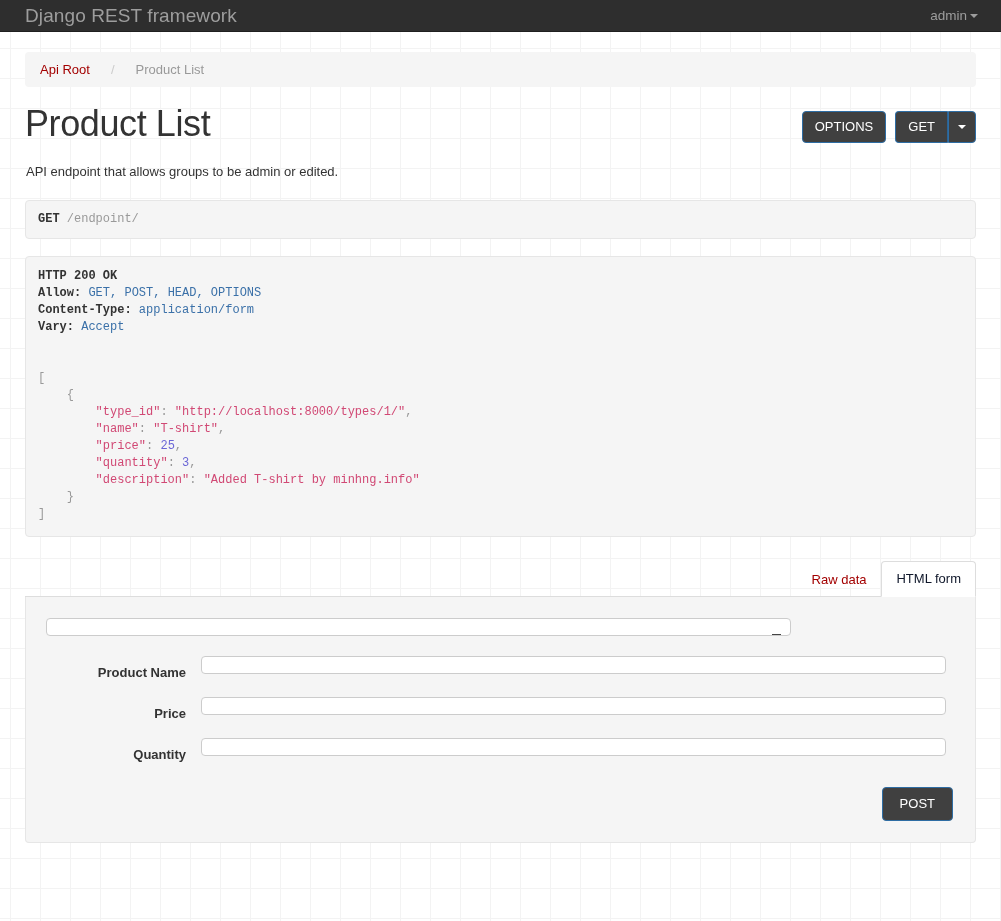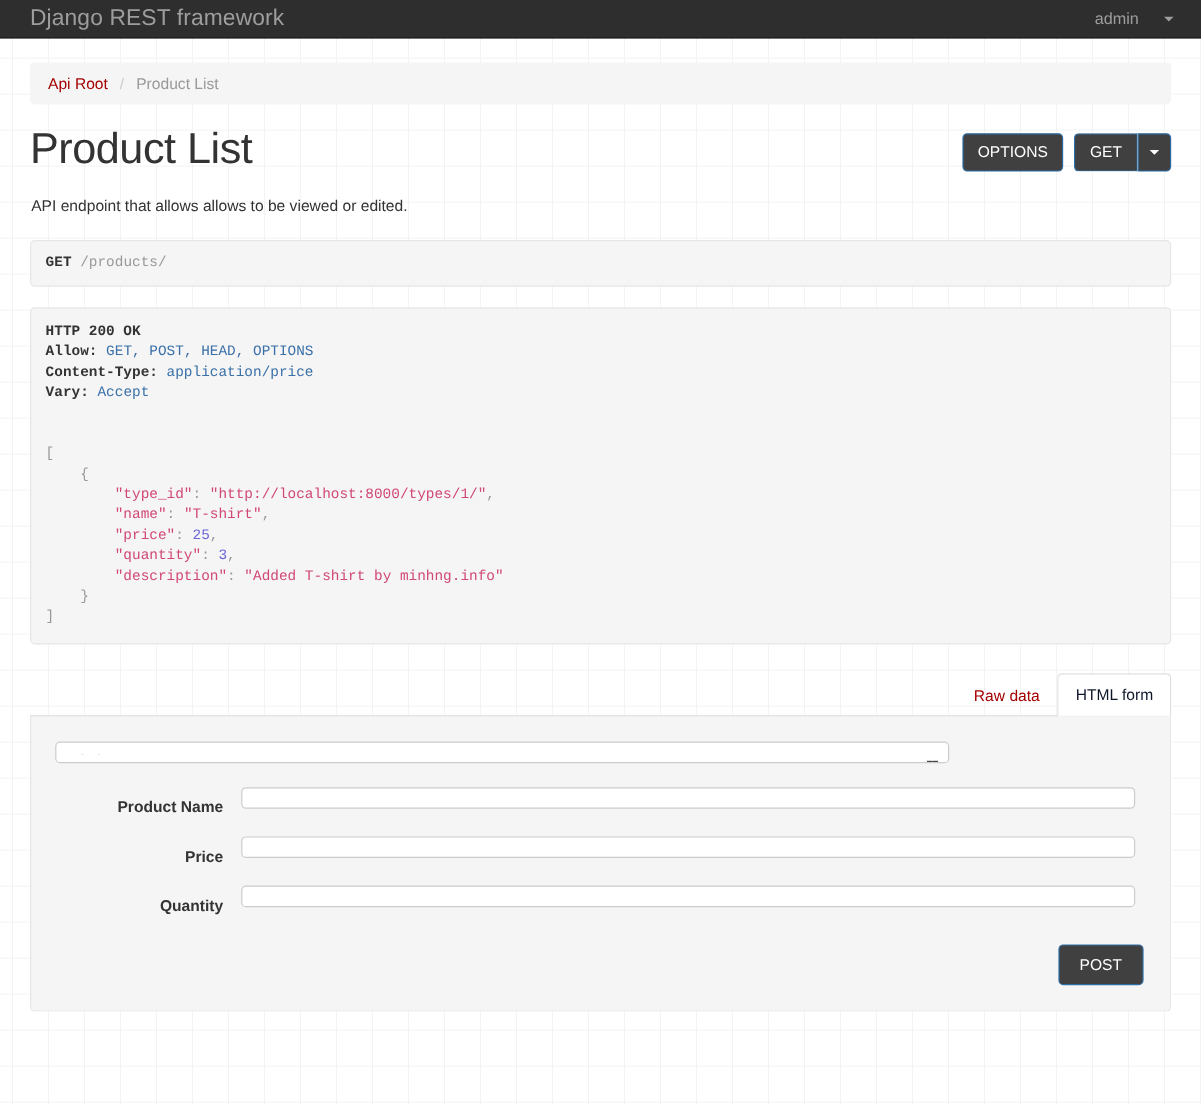--- a/index.html
+++ b/index.html
@@ -46,21 +46,21 @@
     display: flex;
     align-items: center;
     padding-right: 4px;
   }
   .nav-user {
     color: #9d9d9d;
     font-size: 13.5px;
     cursor: pointer;
     display: flex;
     align-items: center;
-    gap: 21px;
+    gap: 3px;
   }
   .caret {
     display: inline-block;
     width: 0;
     height: 0;
     border-left: 4px solid transparent;
     border-right: 4px solid transparent;
     border-top: 4px solid #9d9d9d;
     vertical-align: middle;
   }
@@ -73,21 +73,21 @@
   
   .breadcrumb {
     background: #f5f5f5;
     border-radius: 4px;
     padding: 9px 15px;
     margin-top: 20px;
     margin-bottom: 0;
     font-size: 13px;
     display: flex;
     align-items: center;
-    gap: 4px;
+    gap: 15px;
     line-height: 17px;
   }
   .breadcrumb a {
     color: #a30000;
     text-decoration: none;
     cursor: pointer;
   }
   .breadcrumb .sep {
     color: #cccccc;
     padding: 0 6px;
@@ -312,27 +312,27 @@
       <button class="btn">OPTIONS</button>
       <div class="split">
         <button class="btn btn-main">GET</button>
         <button class="btn btn-toggle">
           <span class="caret-w"></span>
         </button>
       </div>
     </div>
   </div>
 
-  <p class="description">API endpoint that allows allows to be viewed or edited.</p>
-
-  <div class="code-panel request-panel"><span class="meta-key">GET</span> <span class="j-punct">/products/</span></div>
+  <p class="description">API endpoint that allows groups to be admin or edited.</p>
+
+  <div class="code-panel request-panel"><span class="meta-key">GET</span> <span class="j-punct">/endpoint/</span></div>
 
   <div class="code-panel response-panel"><span class="meta-key">HTTP 200 OK</span>
 <span id="response-headers"><span class="meta-key">Allow:</span><span class="meta-val"> GET, POST, HEAD, OPTIONS</span>
-<span class="meta-key">Content-Type:</span><span class="meta-val"> application/price</span>
+<span class="meta-key">Content-Type:</span><span class="meta-val"> application/form</span>
 <span class="meta-key">Vary:</span><span class="meta-val"> Accept</span>
 </span>
 <span id="response-body">
 <span class="j-punct">[</span>
     <span class="j-punct">{</span>
         <span class="j-key">"type_id"</span><span class="j-punct">: </span><span class="j-str">"http://localhost:8000/types/1/"</span><span class="j-punct">,</span>
         <span class="j-key">"name"</span><span class="j-punct">: </span><span class="j-str">"T-shirt"</span><span class="j-punct">,</span>
         <span class="j-key">"price"</span><span class="j-punct">: </span><span class="j-num">25</span><span class="j-punct">,</span>
         <span class="j-key">"quantity"</span><span class="j-punct">: </span><span class="j-num">3</span><span class="j-punct">,</span>
         <span class="j-key">"description"</span><span class="j-punct">: </span><span class="j-str">"Added T-shirt by minhng.info"</span>

